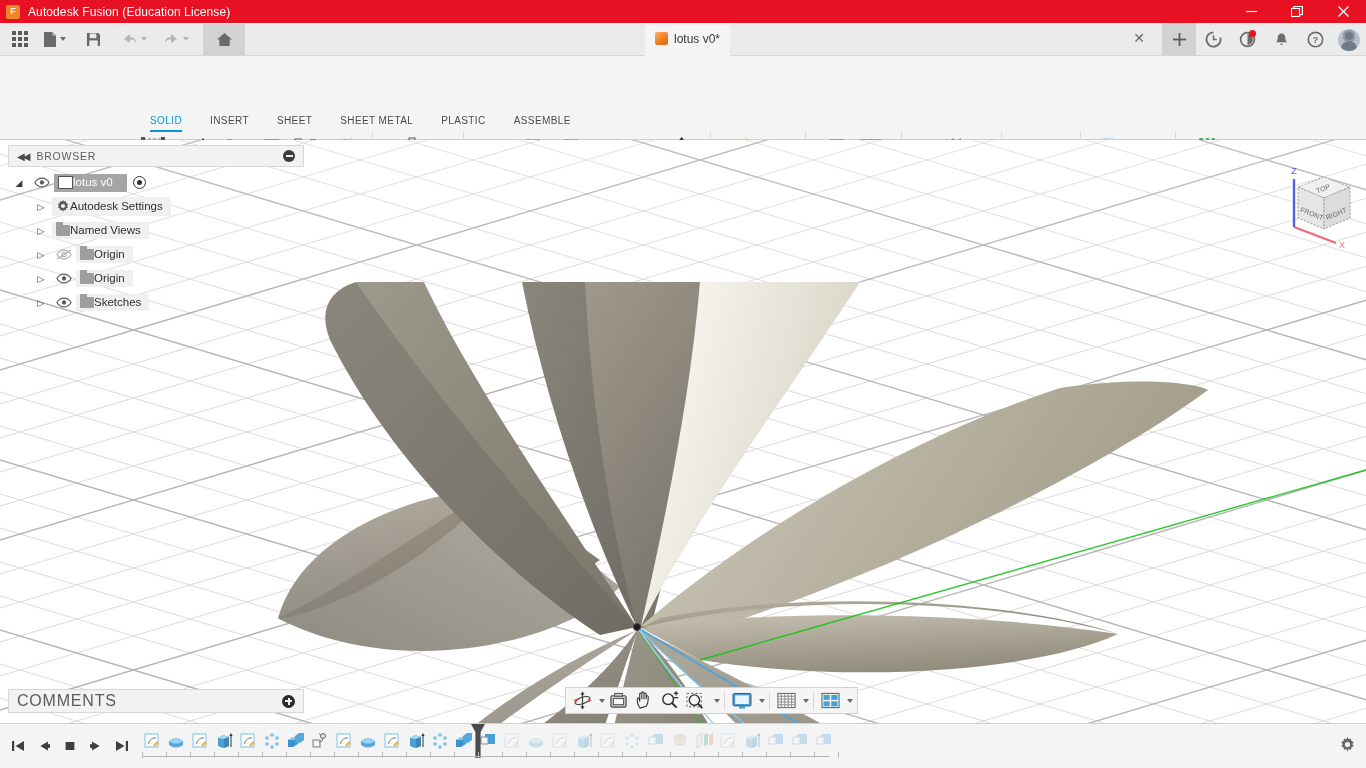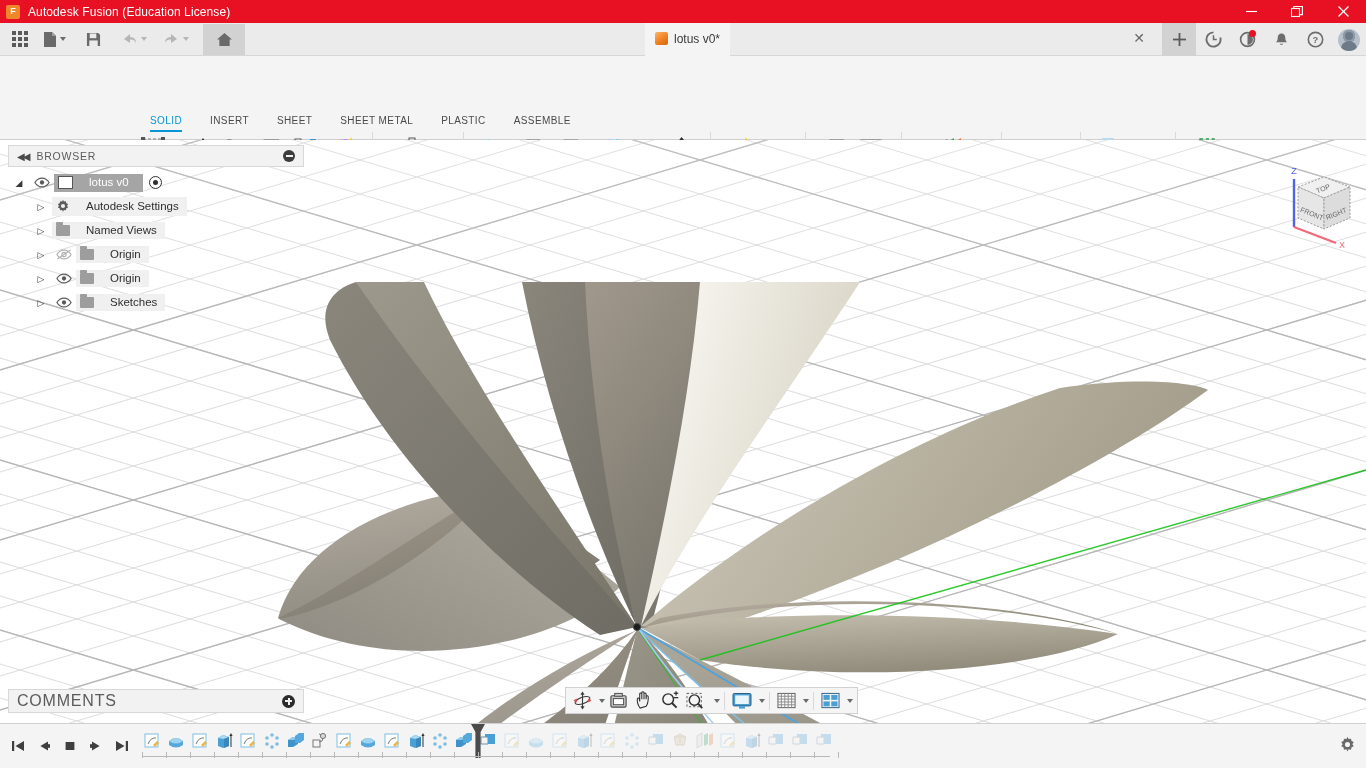--- a/index.html
+++ b/index.html
@@ -132,21 +132,21 @@
     background: #3c3c3c; position: relative; }
   .minus-circle::after { content:""; position:absolute; left:2.5px; top:5px;
     width:7px; height:2px; background:#f2f2f2; }
   .btree { margin-top: 5px; font-size: 11.5px; color: #2f2f2f; }
   .brow { display: flex; align-items: center; height: 21px; margin-bottom: 3px; }
   .brow .arrow { width: 22px; text-align: center; color: #3a3a3a;
     font-size: 9px; flex: 0 0 22px; }
   .brow .eye { width: 24px; display:flex; align-items:center;
     justify-content:center; flex: 0 0 24px; }
   .brow .namechip { background: #f0f0f0; padding: 2px 8px 3px 4px;
-    display: flex; align-items: center; gap: 16px; }
+    display: flex; align-items: center; gap: 0; }
   .brow.root .namechip { background: #a5a5a5; color: #ffffff; padding-right: 14px;}
   .folder { width: 14px; height: 11px; background: #9d9d9d; border-radius: 1px;
     position: relative; flex: 0 0 14px;}
   .folder::before { content:""; position:absolute; left:0; top:-3px; width:7px;
     height:3px; background:#9d9d9d; border-radius:1px 1px 0 0;}
   .whitecube { width: 15px; height: 13px; background: #ffffff;
     border: 1px solid #555; position: relative; flex: 0 0 15px;}
   .radio-o { width: 13px; height: 13px; border-radius: 50%;
     border: 1.6px solid #2f2f2f; margin-left: 6px; position: relative;
     background:#fff; }

